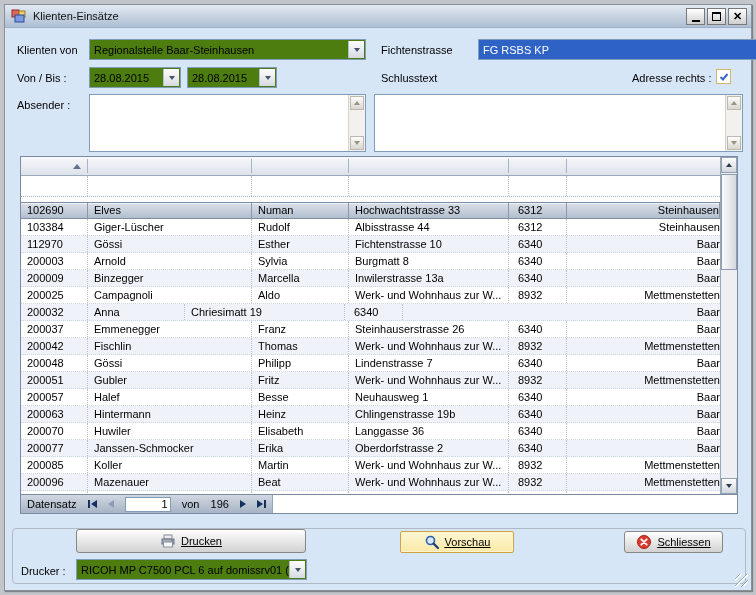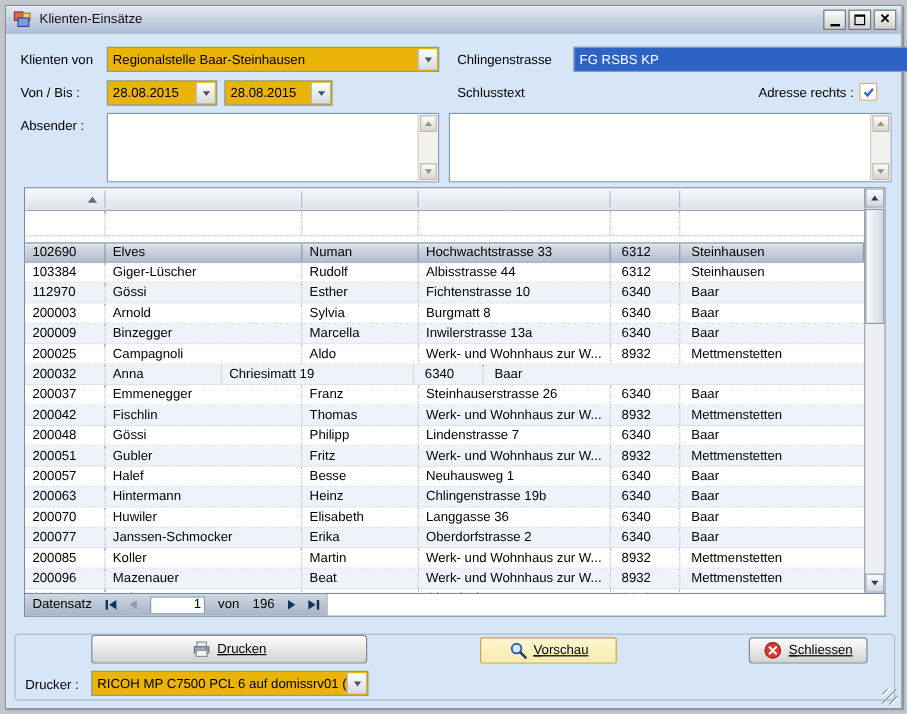--- a/index.html
+++ b/index.html
@@ -18,21 +18,21 @@
   .winbtn { width:19px; height:17px; background:linear-gradient(#ffffff,#cfcfcf); border:1px solid #787878; display:flex; align-items:center; justify-content:center; cursor:default; }
   .glyph-min { width:8px; height:2px; background:#000; margin-top:9px; }
   .glyph-max { width:9px; height:9px; border:1px solid #000; border-top:2px solid #000; }
   .glyph-close { font-size:11px; font-weight:bold; line-height:1; }
 
   .client { position:absolute; left:0; right:0; top:23px; bottom:0; }
 
   .lbl { position:absolute; white-space:nowrap; }
 
   
-  .combo { position:absolute; background:#eab308; border:1px solid #7f9db9; display:flex; align-items:center; padding:0 20px 0 4px; overflow:hidden; white-space:nowrap; }
+  .combo { position:absolute; background:#4d7c0f; border:1px solid #7f9db9; display:flex; align-items:center; padding:0 20px 0 4px; overflow:hidden; white-space:nowrap; }
   .combo .dd { position:absolute; right:1px; top:1px; bottom:1px; width:16px; background:linear-gradient(#fdfdfd,#d6dae1); border-left:1px solid #b4bfcc; display:flex; align-items:center; justify-content:center; }
   .arrow-down { width:0; height:0; border-left:3px solid transparent; border-right:3px solid transparent; border-top:4px solid #44536a; }
   .combo.selected { background:#2e63c5; color:#fff; }
 
   .tbox { position:absolute; background:#fff; border:1px solid #7f9db9; }
   .vscroll { position:absolute; right:0; top:0; bottom:0; width:17px; background:#f2f1ed; border-left:1px solid #d5d2ca; }
   .sbtn { position:absolute; left:1px; right:1px; height:14px; background:linear-gradient(#fdfdfd,#d9d6cf); border:1px solid #bdb9ae; display:flex; align-items:center; justify-content:center; }
   .sbtn.up { top:1px; } .sbtn.down { bottom:1px; }
   .tri-up-g { width:0;height:0;border-left:3px solid transparent;border-right:3px solid transparent;border-bottom:4px solid #98937f; }
   .tri-dn-g { width:0;height:0;border-left:3px solid transparent;border-right:3px solid transparent;border-top:4px solid #98937f; }
@@ -48,21 +48,21 @@
   .hc { position:relative; padding:18px 0 0 6px; overflow:hidden; white-space:nowrap; }
   .hc:not(:last-child)::after { content:""; position:absolute; right:0; top:2px; bottom:2px; width:1px; background:#a7b4c6; }
   .sort-arrow { position:absolute; right:7px; top:7px; width:0; height:0; border-left:4px solid transparent; border-right:4px solid transparent; border-bottom:5px solid #5f718c; }
   .gfilter { display:flex; height:21px; background:#fff; border-bottom:1px dotted #9fb1c4; }
   .fc { border-right:1px dotted #aebdd0; }
   .fc:last-child { border-right:none; }
   .ggap { height:5px; background:#fff; }
   .grow { display:flex; height:17px; background:#fff; border-bottom:1px dotted #ccd5e0; cursor:default; }
   .grow.alt { background:#eff3f9; }
   .gc { padding-left:6px; line-height:16px; overflow:hidden; white-space:nowrap; border-right:1px dotted #b7c3d2; }
-  .gc:last-child { border-right:none; }
+  .gc:last-child { border-right:none;text-align:right; }
   .grow.selected { background:linear-gradient(#dbe1ea,#b2bece); border-top:1px solid #7e8da3; border-bottom:1px solid #7e8da3; }
   .grow.selected .gc { border-right:1px solid #8c99ad; box-shadow: inset 0 1px 0 rgba(255,255,255,.6); line-height:15px; }
   .gscroll { position:absolute; right:0; top:0; bottom:0; width:17px; background:#edeff3; border-left:1px solid #9aa8bc; }
   .gsbtn { position:absolute; left:0; right:0; height:16px; background:linear-gradient(#fdfdfd,#d2d6dd); border:1px solid #93a0b2; display:flex; align-items:center; justify-content:center; }
   .gsbtn.up{top:0;} .gsbtn.down{bottom:0;}
   .tri-up{width:0;height:0;border-left:3px solid transparent;border-right:3px solid transparent;border-bottom:4px solid #2d3b50;}
   .tri-dn{width:0;height:0;border-left:3px solid transparent;border-right:3px solid transparent;border-top:4px solid #2d3b50;}
   .gthumb { position:absolute; left:0; right:0; top:17px; height:96px; background:linear-gradient(90deg,#fbfbfc,#d4d9e0); border:1px solid #8f9cb0; }
 
   
@@ -113,21 +113,21 @@
   <div class="client">
 
     <span class="lbl" style="left:12px; top:16px;">Klienten von</span>
     <div class="combo" style="left:84px; top:11px; width:277px; height:21px;">
       <span>Regionalstelle Baar-Steinhausen</span>
       <span class="dd">
           <span class="arrow-down"></span>
         </span>
     </div>
 
-    <span class="lbl" style="left:376px; top:16px;">Chlingenstrasse</span>
+    <span class="lbl" style="left:376px; top:16px;">Fichtenstrasse</span>
     <div class="combo selected" style="left:473px; top:11px; width:299px; height:21px;">
       <span>FG RSBS KP</span>
       <span class="dd">
           <span class="arrow-down"></span>
         </span>
     </div>
 
     <span class="lbl" style="left:12px; top:44px;">Von / Bis :</span>
     <div class="combo" style="left:84px; top:39px; width:92px; height:21px;">
       <span>28.08.2015</span>

